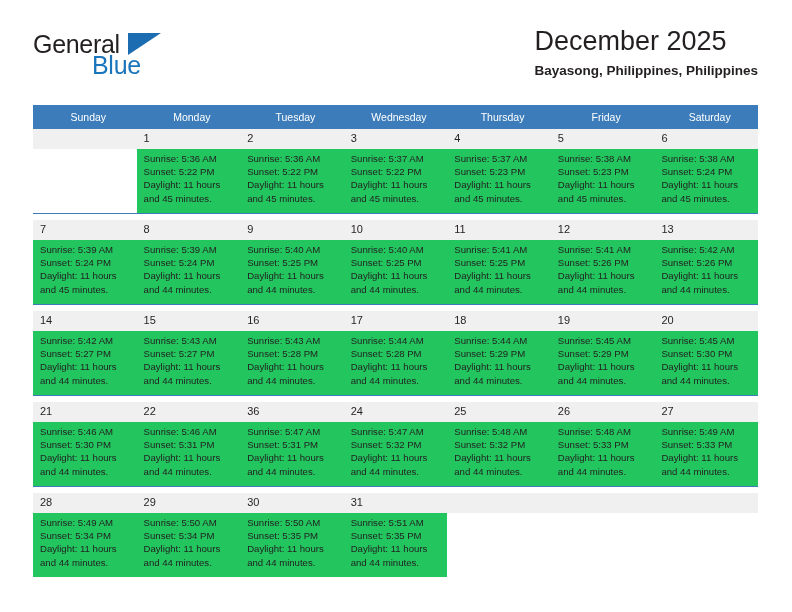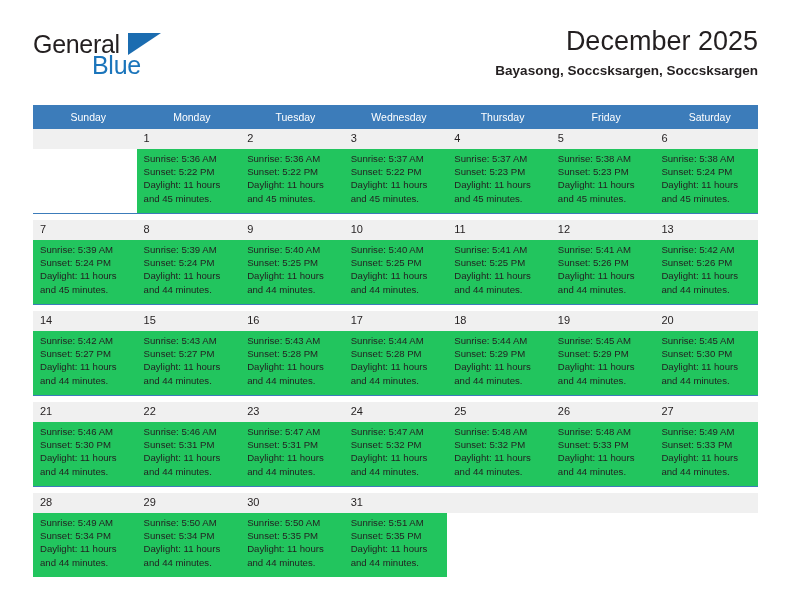--- a/index.html
+++ b/index.html
@@ -63,21 +63,20 @@
     width: 0;
     height: 0;
     border-left: 33px solid #1b6cb0;
     border-bottom: 22px solid transparent;
   }
 
   .title-block {
     position: absolute;
     right: 0;
     top: -2px;
-    text-align: right;
   }
   .cal-title {
     font-size: 27px;
     font-weight: normal;
     color: #231f20;
     line-height: 34px;
     white-space: nowrap;
   }
   .cal-subtitle {
     margin-top: 5px;
@@ -158,21 +157,21 @@
   <div class="top">
 
     <div class="logo">
       <span class="logo-general">General</span>
       <span class="logo-tri"></span>
       <span class="logo-blue">Blue</span>
     </div>
 
     <div class="title-block">
       <div class="cal-title">December 2025</div>
-      <div class="cal-subtitle">Bayasong, Soccsksargen, Soccsksargen</div>
+      <div class="cal-subtitle">Bayasong, Philippines, Philippines</div>
     </div>
 
   </div>
 
   <table class="cal">
     <colgroup>
       <col style="width:14.2857%">
         <col style="width:14.2857%">
         <col style="width:14.2857%">
       <col style="width:14.2857%">
@@ -358,21 +357,21 @@
           <span class="info-line">and 44 minutes.</span>
         </td>
       </tr>
 
       <tr class="wk-sep">
         <td colspan="7"></td>
       </tr>
       <tr class="daynum-row">
         <td>21</td>
         <td>22</td>
-        <td>23</td>
+        <td>36</td>
         <td>24</td>
         <td>25</td>
         <td>26</td>
         <td>27</td>
       </tr>
       <tr class="info-row">
         <td>
           <span class="info-line">Sunrise: 5:46 AM</span>
           <span class="info-line">Sunset: 5:30 PM</span>
           <span class="info-line">Daylight: 11 hours</span>

